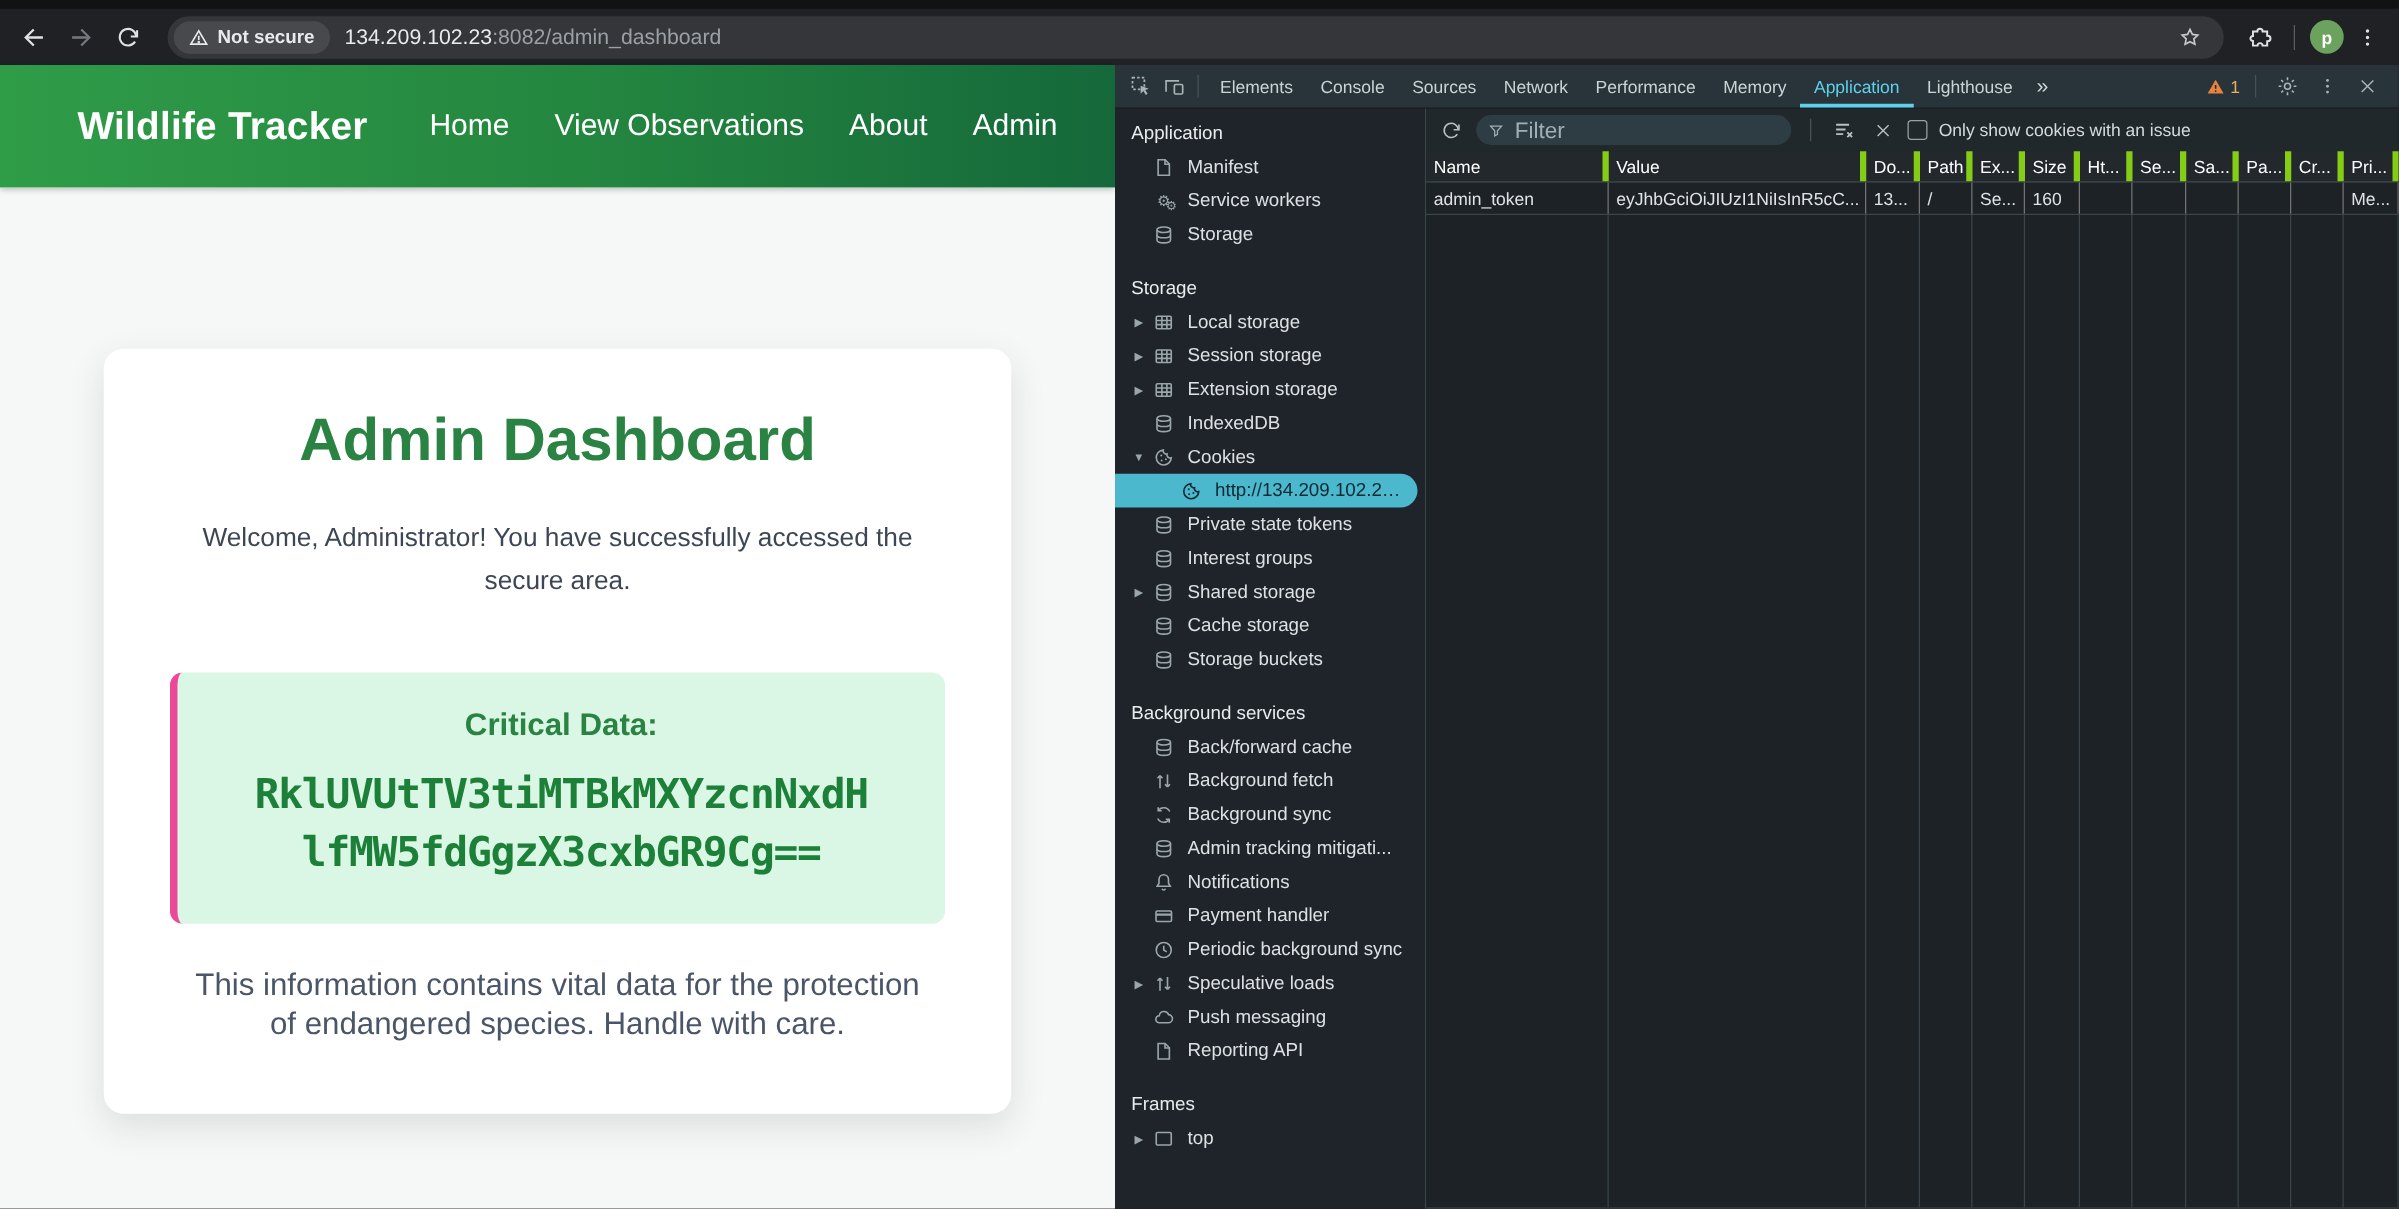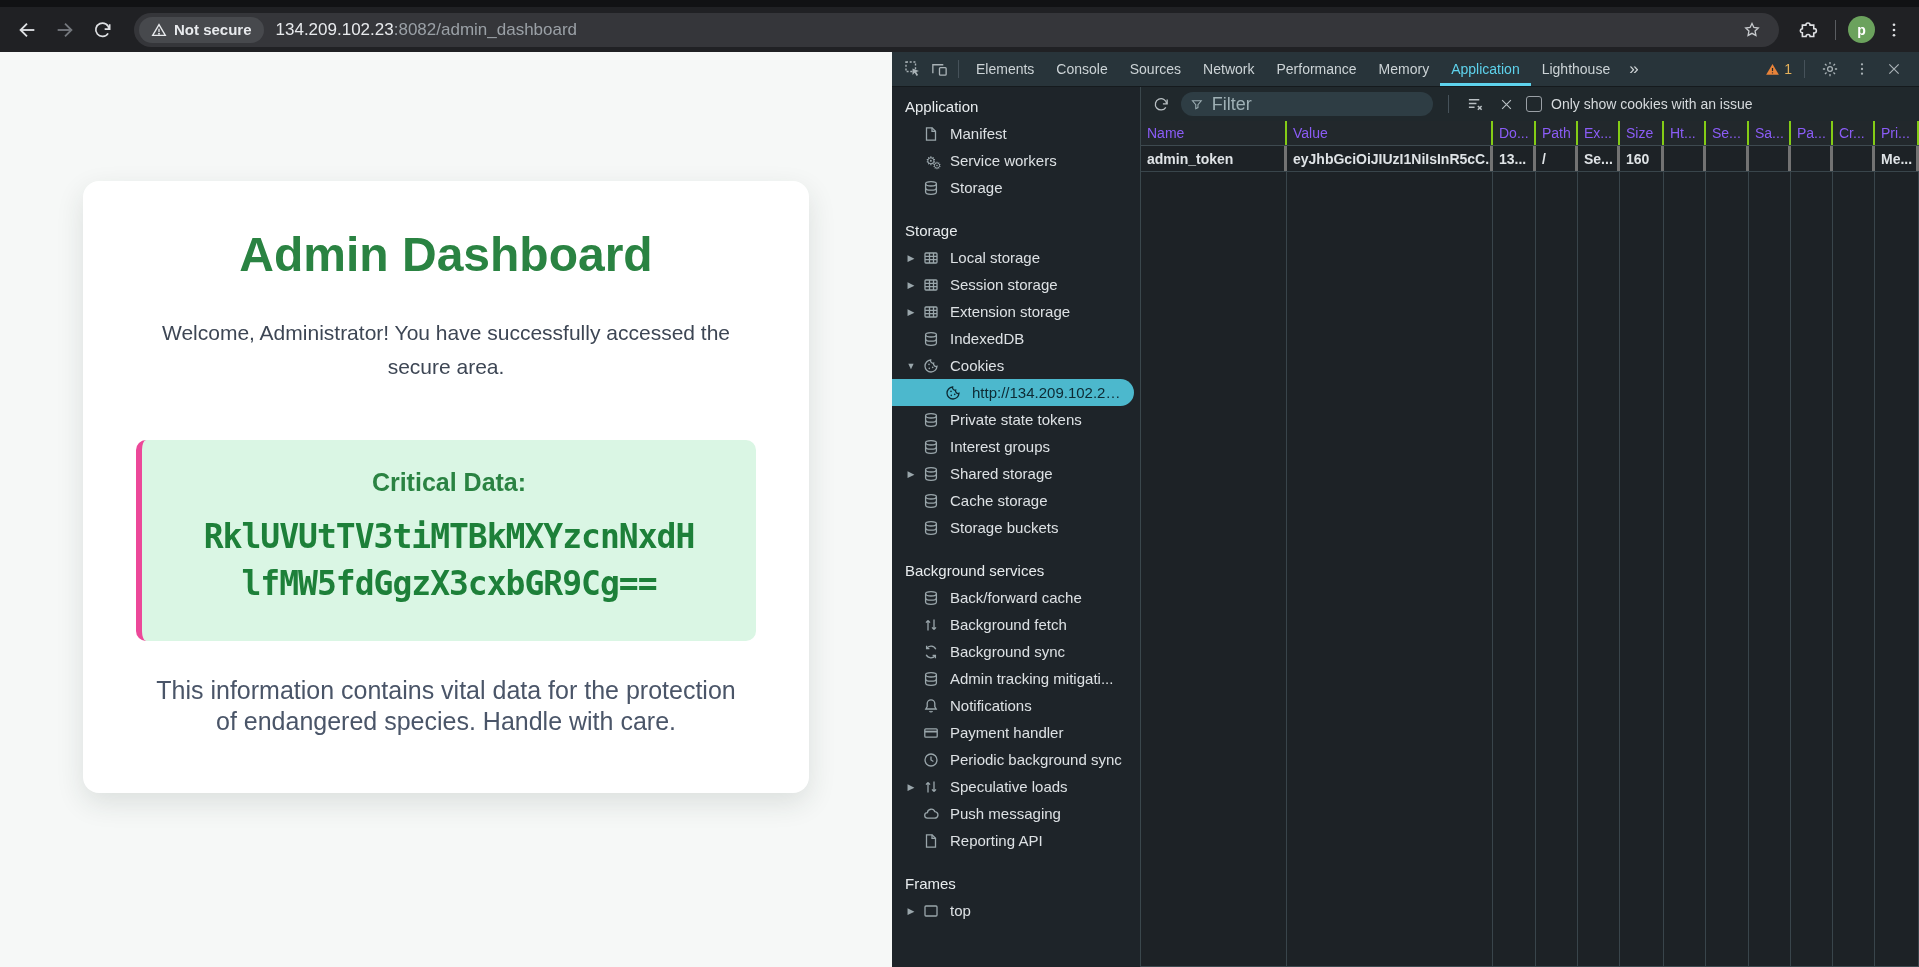--- a/index.html
+++ b/index.html
@@ -81,25 +81,25 @@
   .filter-pill{width:252px;height:24px;border-radius:12px;background:#2e3d44;display:flex;align-items:center;
     gap:7px;padding:0 10px;box-sizing:border-box;}
   .filter-pill input{background:transparent;border:none;outline:none;color:#86efac;font-size:18px;width:100%;
     font-family:"Liberation Sans",sans-serif;}
   .filter-pill input::placeholder{color:#9fb0b5;}
   .checkbox{width:14px;height:14px;border:1.5px solid #9aa0a6;border-radius:3px;flex:0 0 auto;}
   .cb-label{color:#d6dadd;white-space:nowrap;}
 
   .grid{flex:1;display:flex;flex-direction:column;min-height:0;}
   .grid-header{display:flex;height:24px;flex:0 0 auto;background:#22282c;border-bottom:1px solid #3e4a50;}
-  .gh-cell{display:flex;align-items:center;padding:0 6px;box-sizing:border-box;border-right:2px solid #84cc16;
-    color:#8b5cf6;white-space:nowrap;overflow:hidden;}
+  .gh-cell{display:flex;align-items:center;padding:0 6px;box-sizing:border-box;border-right:5px solid #84cc16;
+    color:#ffffff;white-space:nowrap;overflow:hidden;}
   .grid-row{display:flex;height:25px;flex:0 0 auto;border-bottom:1px solid #39454b;}
-  .gr-cell{display:flex;align-items:center;padding:0 6px;box-sizing:border-box;border-right:3px solid #737373;
-    color:#dfe3e6;white-space:nowrap;overflow:hidden;font-weight:bold;}
+  .gr-cell{display:flex;align-items:center;padding:0 6px;box-sizing:border-box;border-right:1px solid #737373;
+    color:#dfe3e6;white-space:nowrap;overflow:hidden;}
   .grid-filler{flex:1;display:flex;border-bottom:1px solid #3e4a50;min-height:0;}
   .gf-cell{border-right:1px solid #39454b;box-sizing:border-box;}
   .preview{height:133px;flex:0 0 auto;background:#262a2e;display:flex;align-items:flex-end;justify-content:center;
     padding-bottom:9px;box-sizing:border-box;}
   .preview span{color:#e3e6e8;font-size:15px;}
   svg{display:block;}
 </style>
 </head>
 <body>
 
@@ -155,20 +155,29 @@
           <circle cx="12" cy="5" r="1.8"></circle>
           <circle cx="12" cy="12" r="1.8"></circle>
           <circle cx="12" cy="19" r="1.8"></circle>
         </svg>
     </span>
   </div>
 
   <div class="content">
 
     <div class="page">
+      <div class="site-header">
+        <span class="brand">Wildlife Tracker</span>
+        <nav class="site-nav">
+            <span class="nav-link">Home</span>
+            <span class="nav-link">View Observations</span>
+            <span class="nav-link">About</span>
+            <span class="nav-link">Admin</span>
+          </nav>
+      </div>
       <div class="card">
         <h1>Admin Dashboard</h1>
         <div class="welcome">Welcome, Administrator! You have successfully accessed the secure area.</div>
         <div class="critical-box">
           <div class="critical-title">Critical Data:</div>
           <div class="critical-code">
             <div>RklUVUtTV3tiMTBkMXYzcnNxdH</div>
             <div>lfMW5fdGgzX3cxbGR9Cg==</div>
           </div>
         </div>

